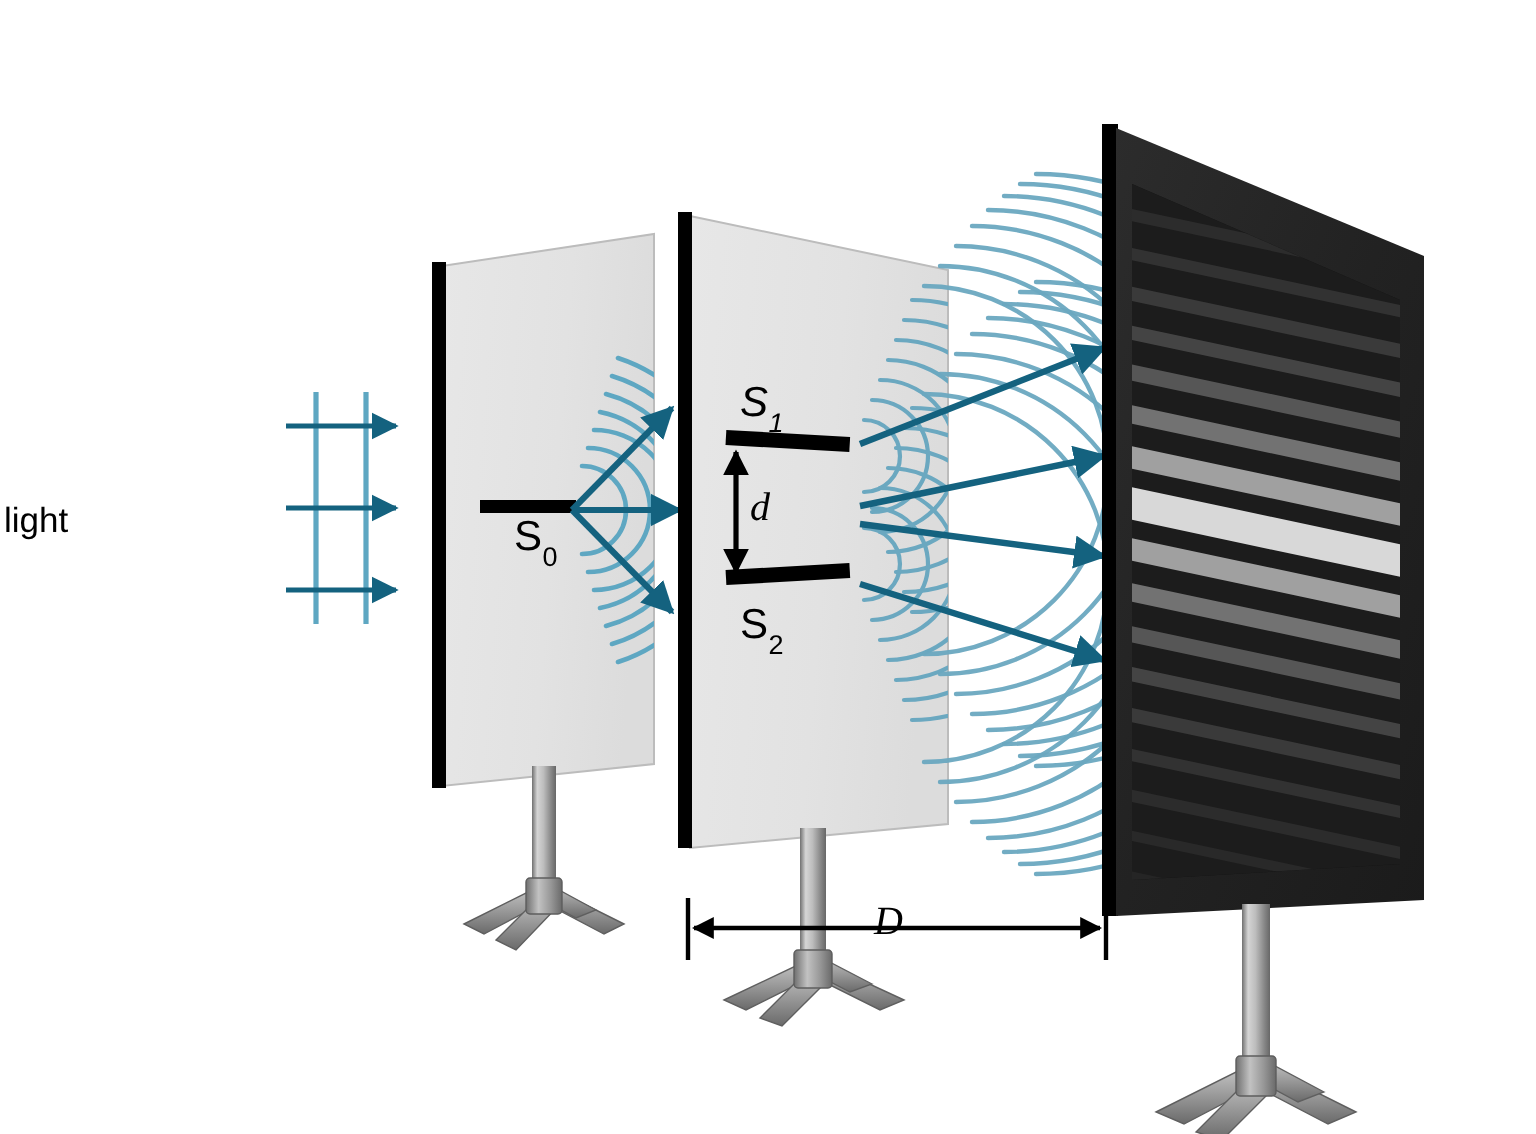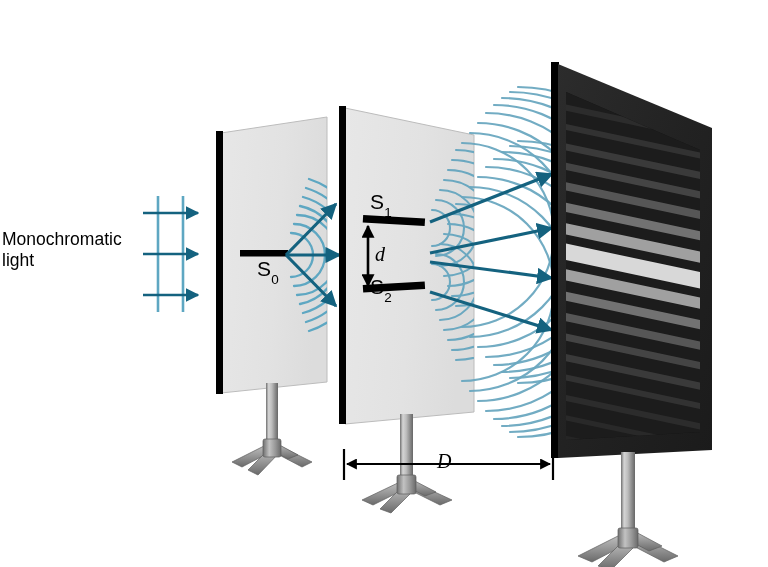--- a/index.html
+++ b/index.html
@@ -40,22 +40,22 @@
     font-size: 21px;
     letter-spacing: 0.2px;
   }
   .slit-label sub {
     font-size: 13.5px;
     line-height: 0;
     position: relative;
     bottom: -3px;
   }
   #label-s0 { left: 257px; top: 257px; }
-  #label-s1 { left: 370px; top: 190px; }
-  #label-s2 { left: 370px; top: 275px; }
+  #label-s1 { left: 370px; top: 190px; font-style: italic; }
+  #label-s2 { left: 370px; top: 301px; }
   .dim-label {
     font-style: italic;
     font-size: 20px;
     font-family: "Liberation Serif", serif;
   }
   #label-d { left: 375px; top: 243px; }
   #label-D-big { left: 437px; top: 450px; }
 </style>
 </head>
 <body>
@@ -275,21 +275,21 @@
       </g>
     </g>
 
     <g>
       <line x1="344" y1="449" x2="344" y2="480" stroke="#000000" stroke-width="2.2"></line>
       <line x1="553" y1="449" x2="553" y2="480" stroke="#000000" stroke-width="2.2"></line>
       <line x1="347" y1="464" x2="550" y2="464" stroke="#000000" stroke-width="2.2" marker-start="url(#arrowBlackStart)" marker-end="url(#arrowBlack)"></line>
     </g>
   </svg>
 
-  <div class="label-text" id="monochromatic-label"><span>Monochromatic</span><br><span>light</span></div>
+  <div class="label-text" id="monochromatic-label"><br><span>light</span></div>
 
   <div class="label-text slit-label" id="label-s0"><span>S</span><sub>0</sub></div>
 
   <div class="label-text slit-label" id="label-s1"><span>S</span><sub>1</sub></div>
 
   <div class="label-text slit-label" id="label-s2"><span>S</span><sub>2</sub></div>
 
   <div class="label-text dim-label" id="label-d">d</div>
 
   <div class="label-text dim-label" id="label-D-big">D</div>

